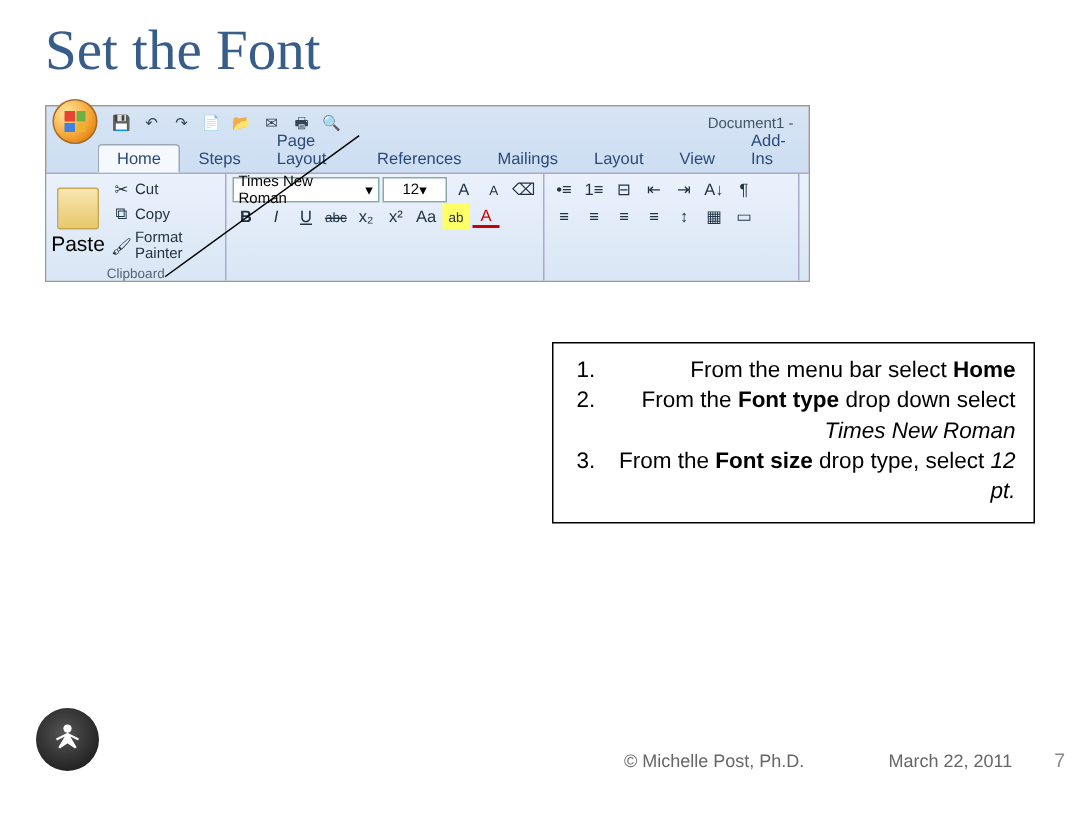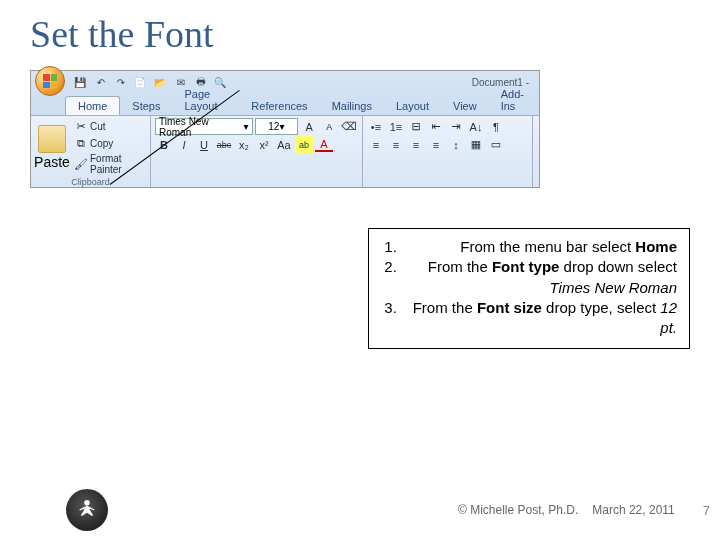--- a/index.html
+++ b/index.html
@@ -32,21 +32,21 @@
 .size-sel{width:44px;height:17px;border:1px solid #8aa;background:#fff;font-size:10px;padding:1px 3px;display:flex;align-items:center;justify-content:center;}
 .fmtbtn{width:18px;height:17px;border:0;background:transparent;font-size:11px;display:flex;align-items:center;justify-content:center;color:#234;}
 .rowwrap{display:flex;flex-direction:column;gap:1px;}
 .arrow-line{position:absolute;left:110px;top:184px;width:160px;height:1px;background:#000;transform-origin:left center;transform:rotate(-36deg);}
 .steps-box{position:absolute;left:368px;top:228px;width:322px;border:1.5px solid #000;padding:8px 12px 10px;font-family:Verdana,Tahoma,sans-serif;font-size:15px;line-height:1.35;}
 .steps-box .hdr{font-weight:bold;}
 .steps-box ol{margin:0 0 0 20px;padding:0;}
 .steps-box li{margin:0;text-align:right;}
 .steps-box .b{font-weight:bold;}
 .steps-box .i{font-style:italic;}
-.footer{position:absolute;bottom:15px;left:0;width:100%;display:flex;align-items:center;font-size:12px;color:#666;padding-left:42px;}
+.footer{position:absolute;bottom:32px;left:0;width:100%;display:flex;align-items:flex-end;font-size:12px;color:#666;}
 .footer-logo{width:42px;height:42px;border-radius:50%;background:radial-gradient(circle at 45% 40%,#555,#111);margin-left:24px;display:flex;align-items:center;justify-content:center;}
 .footer-logo svg{width:22px;height:26px;}
 .footer-copy{margin-left:350px;}
 .footer-date{margin-left:auto;margin-right:28px;}
 .footer-page{margin-right:18px;color:#888;font-size:13px;}
 </style>
 </head>
 <body>
 
 <div class="slide-title">Set the Font</div>

